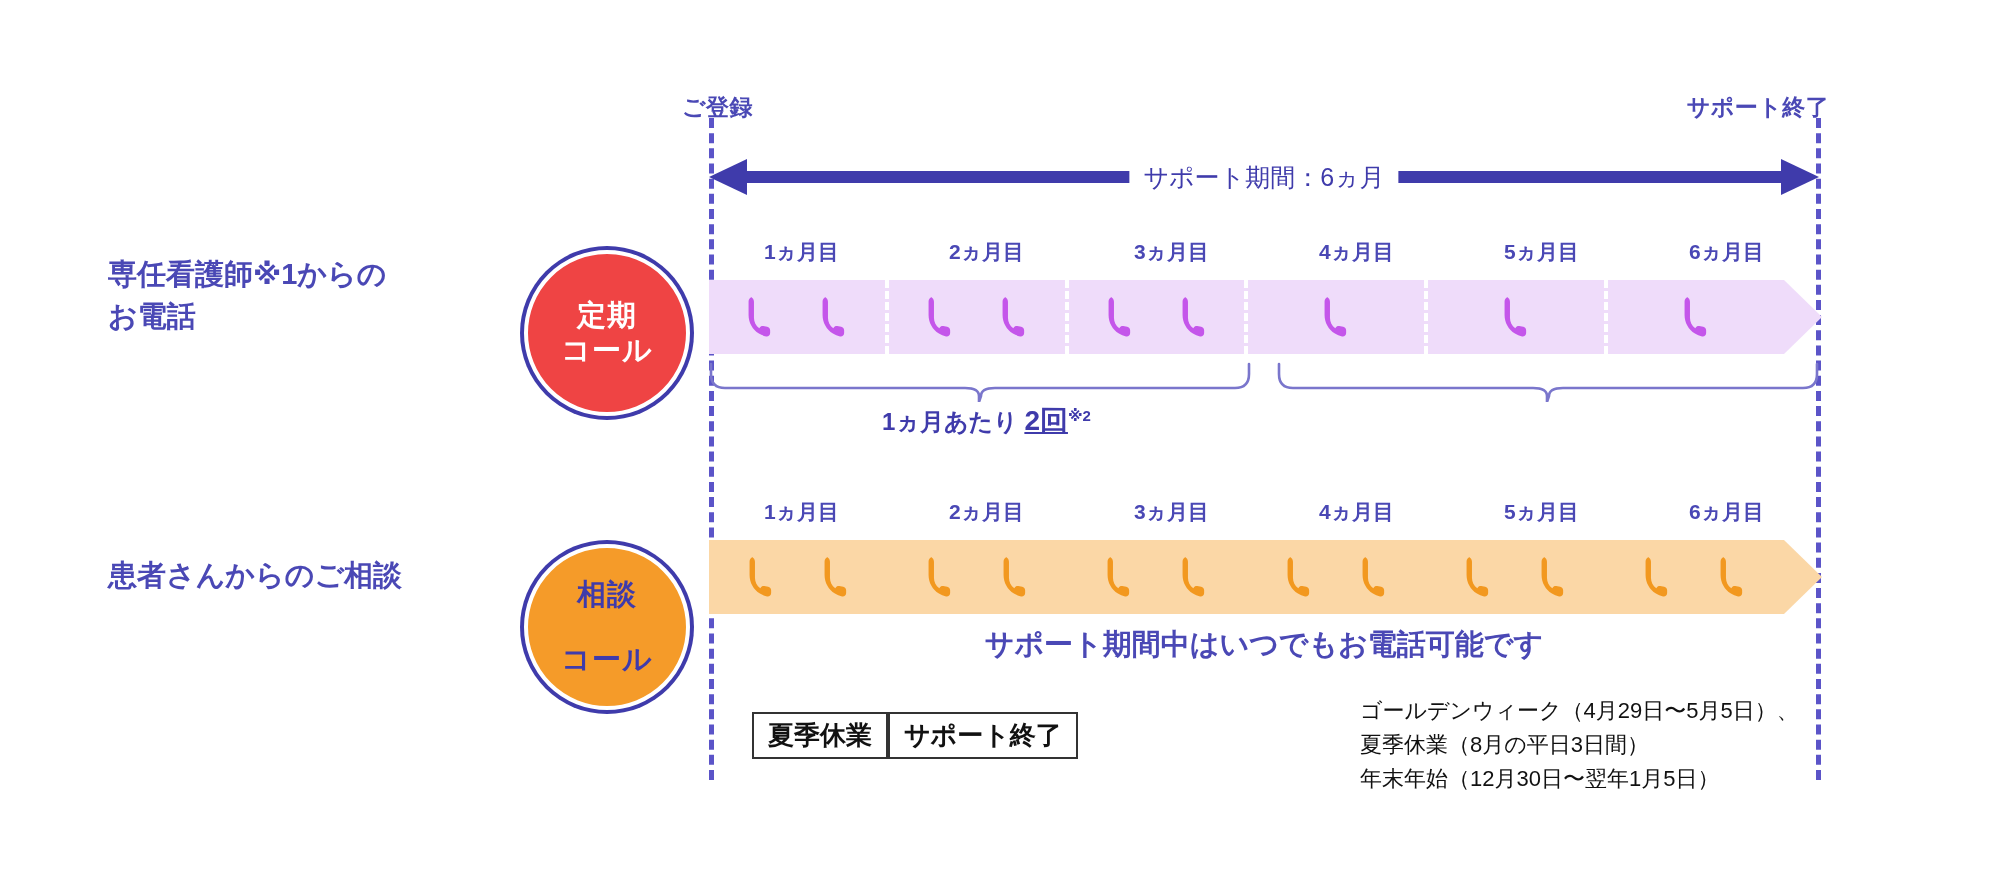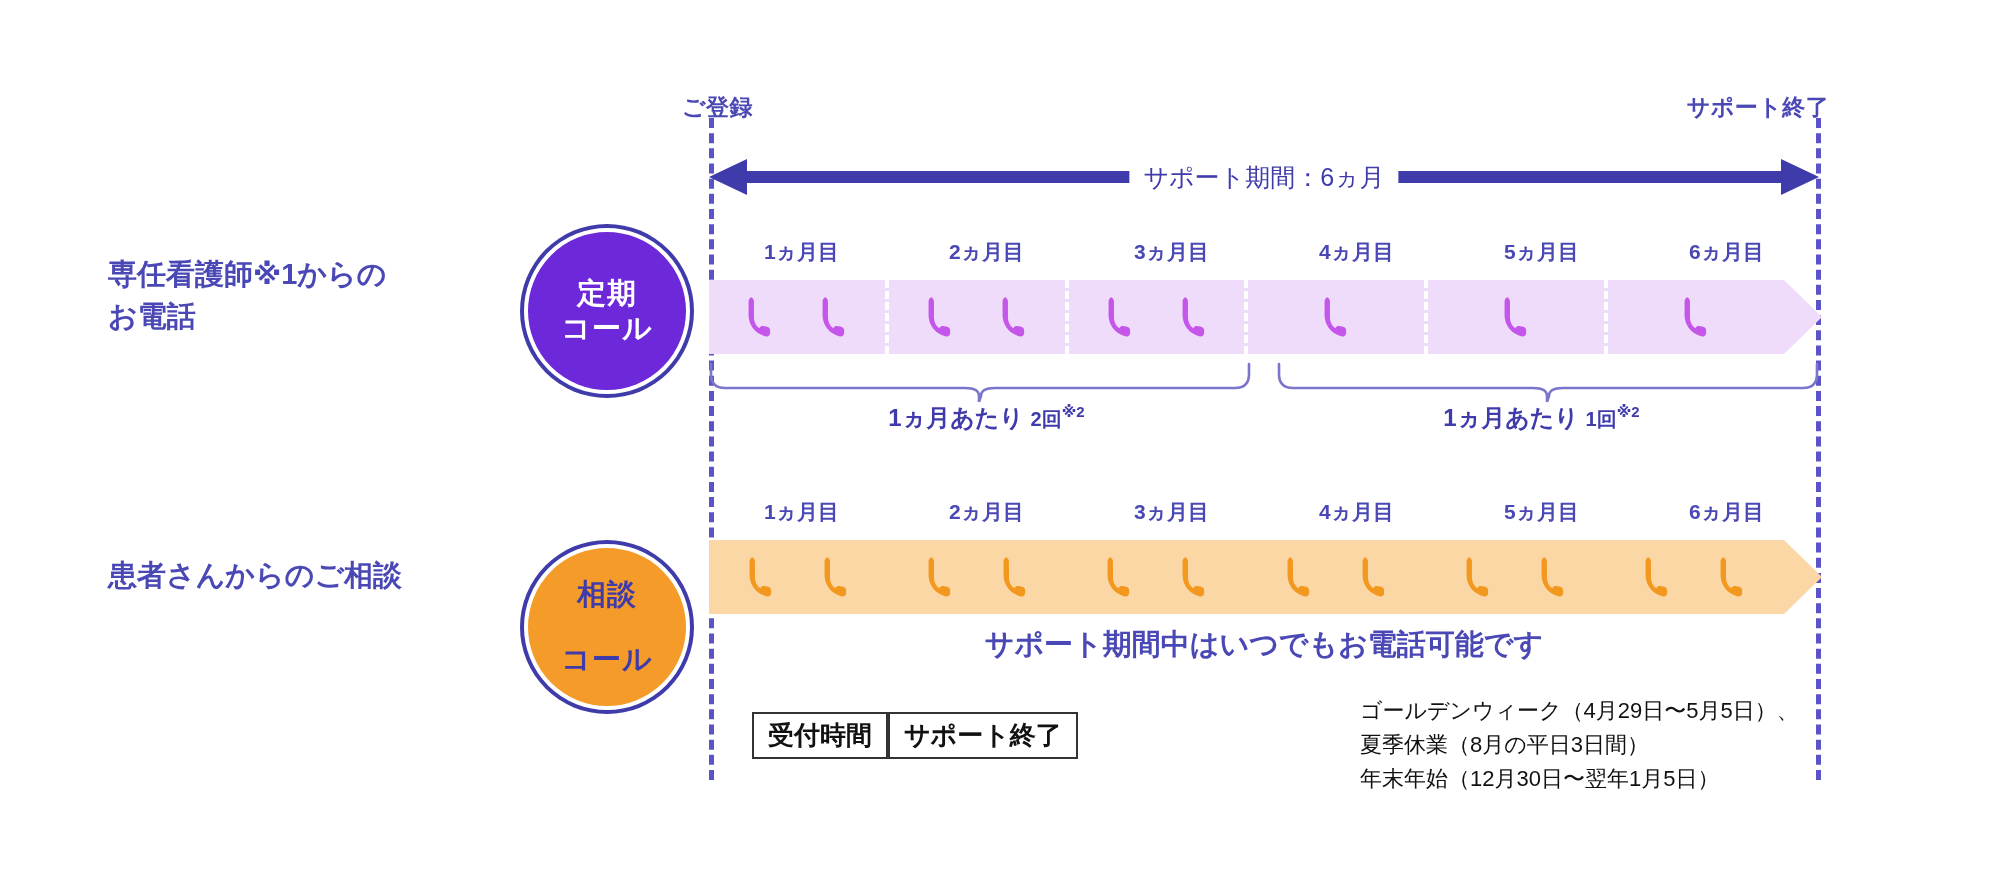--- a/index.html
+++ b/index.html
@@ -45,21 +45,21 @@
   #label-soudan{left:108px;top:554px;width:400px;}
 
   .badge{
     position:absolute;width:166px;height:166px;border-radius:50%;
     border:4px solid #ffffff;
     box-shadow:0 0 0 4px #3f3bab;
     display:flex;flex-direction:column;align-items:center;justify-content:center;
     font-size:29px;font-weight:700;line-height:1.22;letter-spacing:1px;
     box-sizing:border-box;
   }
-  #badge-teiki{left:524px;top:228px;background:#6d28d9;color:#ffffff;}
+  #badge-teiki{left:524px;top:250px;background:#ef4444;color:#ffffff;}
   #badge-soudan{left:524px;top:544px;background:#f59b29;color:#3f3bab;gap:30px;}
 
   
   .months{position:absolute;left:709px;width:1110px;height:34px;display:flex;}
   .months > div{
     flex:1 1 0;text-align:center;
     font-size:21px;font-weight:700;color:#4a48b5;white-space:nowrap;
   }
   #months-top{top:238px;}
   #months-bottom{top:498px;}
@@ -96,21 +96,21 @@
 
   
   #braces{position:absolute;left:709px;top:362px;width:1110px;height:40px;}
   .brace-cap{
     position:absolute;
     font-size:24px;font-weight:700;color:#3f3bab;white-space:nowrap;
     top:40px;text-align:center;
   }
   #brace-cap-left{left:0px;width:555px;}
   #brace-cap-right{left:555px;width:555px;}
-  .brace-cap b{font-size:20px;font-weight:700;}
+  .brace-cap b{font-size:28px;font-weight:700;text-decoration:underline;}
   .brace-cap sup{font-size:15px;vertical-align:super;font-weight:700;}
 
   
   #anytime{
     position:absolute;left:709px;top:625px;width:1110px;
     text-align:center;font-size:29px;font-weight:700;color:#4a48b5;
     white-space:nowrap;
   }
 
   
@@ -230,23 +230,20 @@
   </div>
 
   <div id="braces">
     <svg width="1110" height="40" viewBox="0 0 1110 40">
       <path d="M2,2 L2,12 Q2,26 16,26 L256,26 Q270,26 270,34 L270,40 L272,34 Q272,26 286,26 L526,26 Q540,26 540,12 L540,2" fill="none" stroke="#7a76cc" stroke-width="2.6" stroke-linecap="round"></path>
       <path d="M570,2 L570,12 Q570,26 584,26 L824,26 Q838,26 838,34 L838,40 L840,34 Q840,26 854,26 L1094,26 Q1108,26 1108,12 L1108,2" fill="none" stroke="#7a76cc" stroke-width="2.6" stroke-linecap="round"></path>
     </svg>
     <div class="brace-cap" id="brace-cap-left">
       <span>1ヵ月あたり </span><b>2回</b><sup>※2</sup>
     </div>
-    <div class="brace-cap" id="brace-cap-right">
-      <span>1ヵ月あたり </span><b>1回</b><sup>※2</sup>
-    </div>
   </div>
 
   <div class="row-label" id="label-soudan">患者さんからのご相談</div>
 
   <div class="badge" id="badge-soudan">
     <span>相談</span>
     <span>コール</span>
   </div>
 
   <div class="months" id="months-bottom">
@@ -332,20 +329,20 @@
             </svg>
           </span>
         </div>
       </div>
     <div class="tip"></div>
   </div>
 
   <div id="anytime">サポート期間中はいつでもお電話可能です</div>
 
   <div id="footer">
-    <div class="fbox">受付時間</div>
+    <div class="fbox">夏季休業</div>
     <div class="fbox">サポート終了</div>
   </div>
   <div id="holidays">ゴールデンウィーク（4月29日〜5月5日）、
 夏季休業（8月の平日3日間）
 年末年始（12月30日〜翌年1月5日）</div>
 
 </div>
 
 </body></html>

